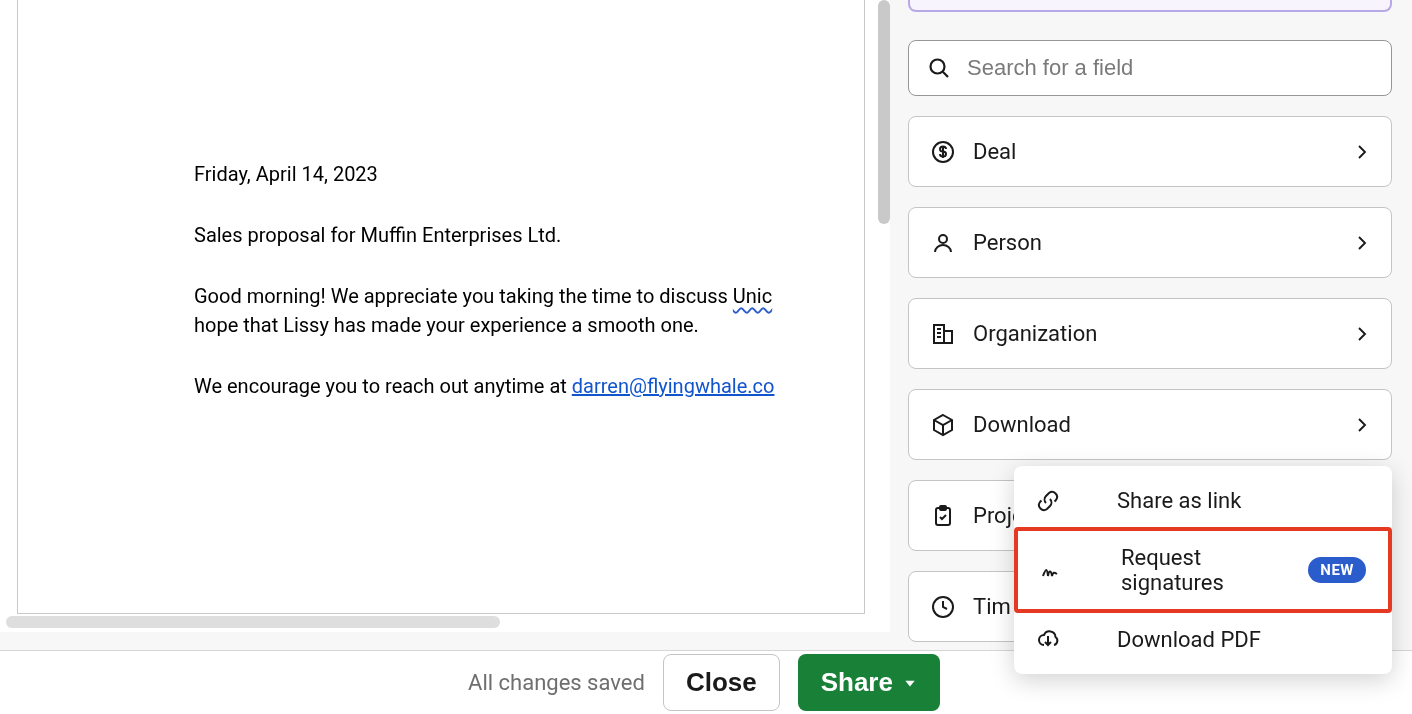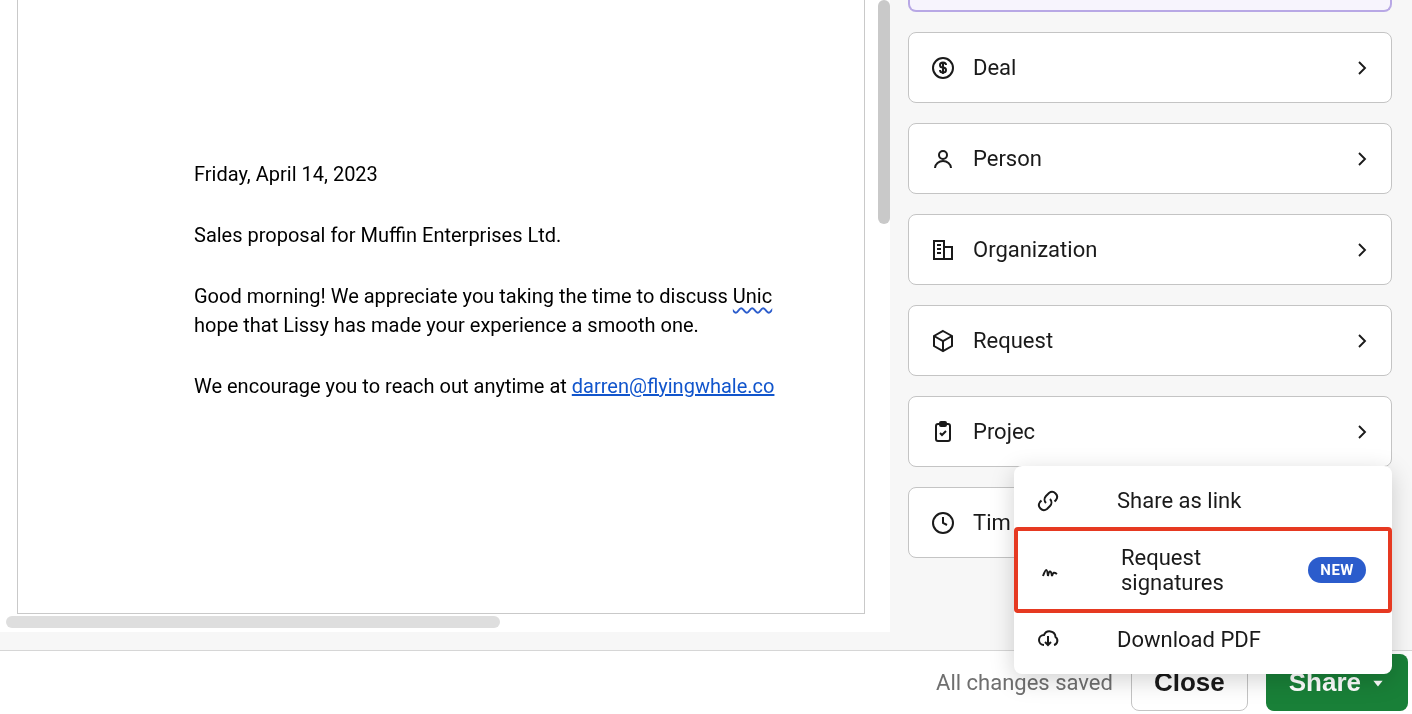--- a/index.html
+++ b/index.html
@@ -154,21 +154,21 @@
     .footer {
       position: absolute;
       left: 0;
       bottom: 0;
       width: 1412px;
       height: 64px;
       border-top: 1px solid #d6d6d6;
       background: #fff;
       display: flex;
       align-items: center;
-      justify-content: flex-end;
+      justify-content: center;
       padding-right: 4px;
       gap: 18px;
     }
     .save-status {
       color: #6f6f6f;
       font-size: 22px;
     }
     .btn {
       font-size: 26px;
       font-weight: 600;
@@ -212,20 +212,29 @@
       </p>
     </div>
   </div>
   <div class="scrollbar-v"></div>
   <div class="scrollbar-h"></div>
 </div>
 
 <div class="sidebar">
   <div class="sidebar-top"></div>
 
+  <div class="search-box">
+    <span>
+      <svg class="deco-svg" width="24" height="24" viewBox="0 0 24 24" fill="none" stroke="#1a1a1a" stroke-width="2.2">
+          <circle cx="10.5" cy="10.5" r="7"></circle>
+          <line x1="21" y1="21" x2="15.8" y2="15.8"></line>
+        </svg>
+    </span>
+    <input type="text" placeholder="Search for a field" style="">
+  </div>
 
   <div class="field-row">
     <span class="icon-wrap">
       <svg class="deco-svg" width="24" height="24" viewBox="0 0 24 24" fill="none" stroke="#1a1a1a" stroke-width="2">
           <circle cx="12" cy="12" r="10"></circle>
           <path d="M12 6v12 M15 9c0-1.5-1.3-2.5-3-2.5s-3 1-3 2.5 1.3 2.5 3 2.5 3 1 3 2.5-1.3 2.5-3 2.5-3-1-3-2.5"></path>
         </svg>
     </span>
     <span class="label">Deal</span>
     <span class="chevron">
@@ -269,21 +278,21 @@
   </div>
 
   <div class="field-row">
     <span class="icon-wrap">
       <svg class="deco-svg" width="24" height="24" viewBox="0 0 24 24" fill="none" stroke="#1a1a1a" stroke-width="2">
           <path d="M12 2 L21 7 L21 17 L12 22 L3 17 L3 7 Z"></path>
           <path d="M3 7 L12 12 L21 7"></path>
           <line x1="12" y1="12" x2="12" y2="22"></line>
         </svg>
     </span>
-    <span class="label">Request</span>
+    <span class="label">Download</span>
     <span class="chevron">
       <svg class="deco-svg" width="18" height="18" viewBox="0 0 24 24" fill="none" stroke-width="2.5">
           <polyline points="8 4 16 12 8 20"></polyline>
         </svg>
     </span>
   </div>
 
   <div class="field-row">
     <span class="icon-wrap">
       <svg class="deco-svg" width="24" height="24" viewBox="0 0 24 24" fill="none" stroke="#1a1a1a" stroke-width="2">

